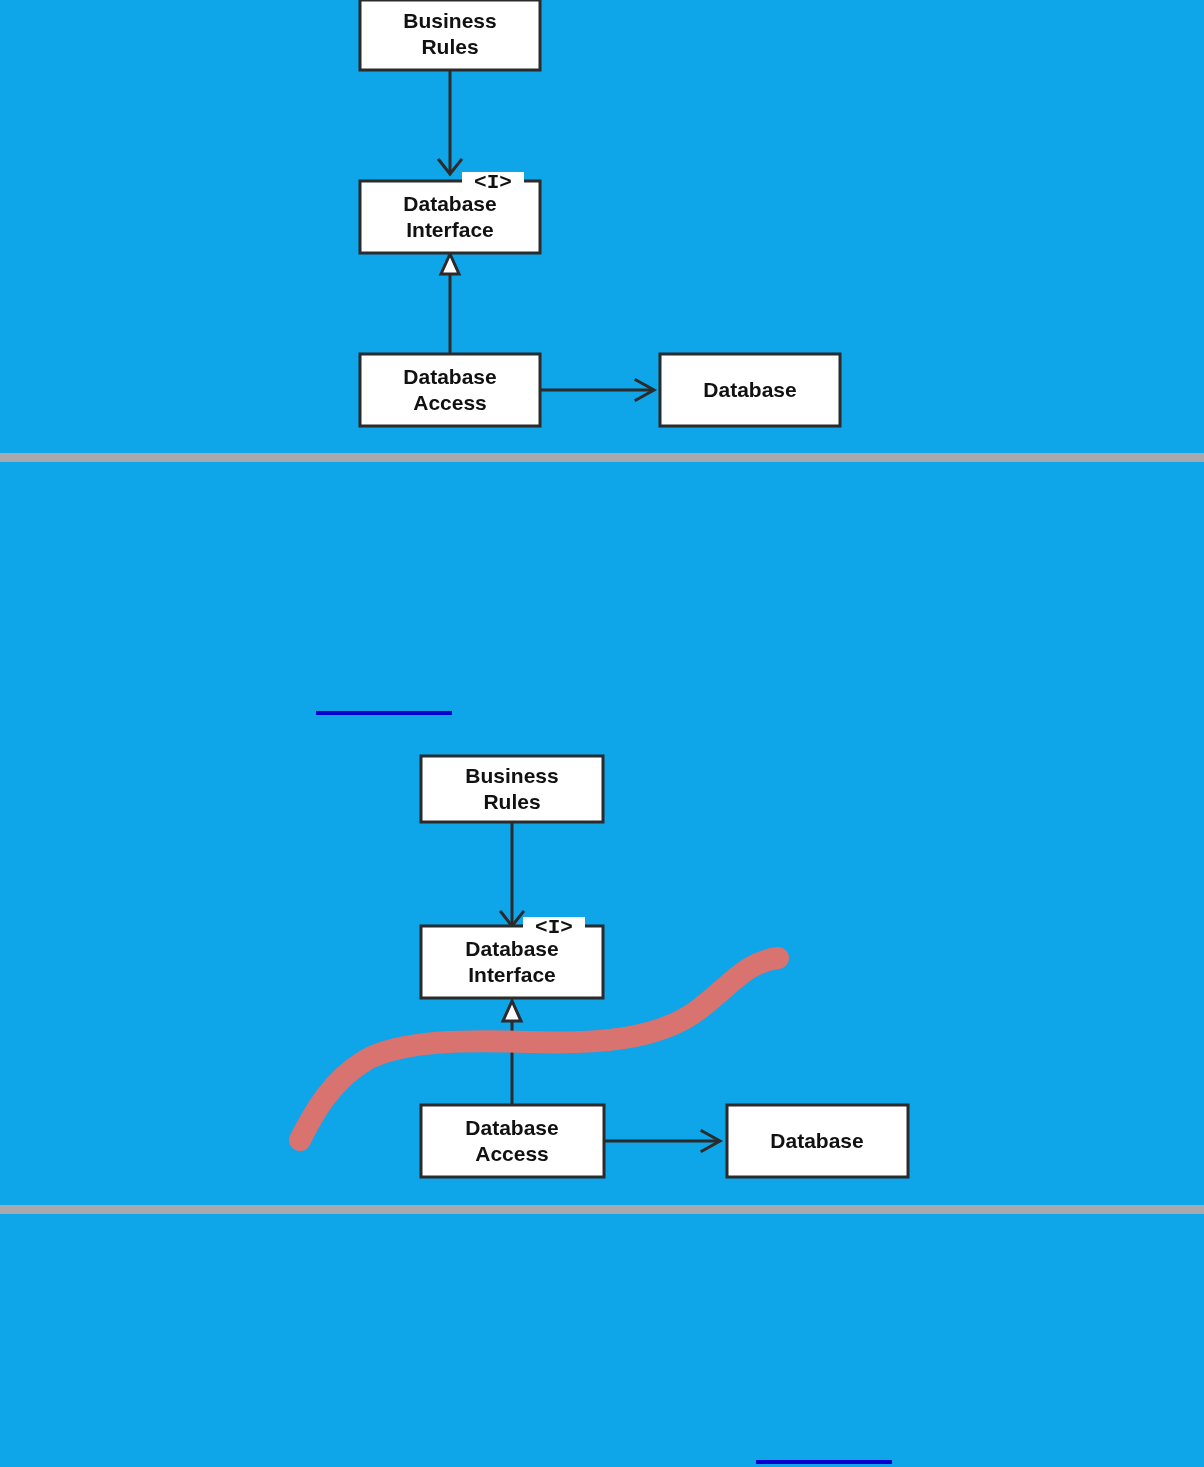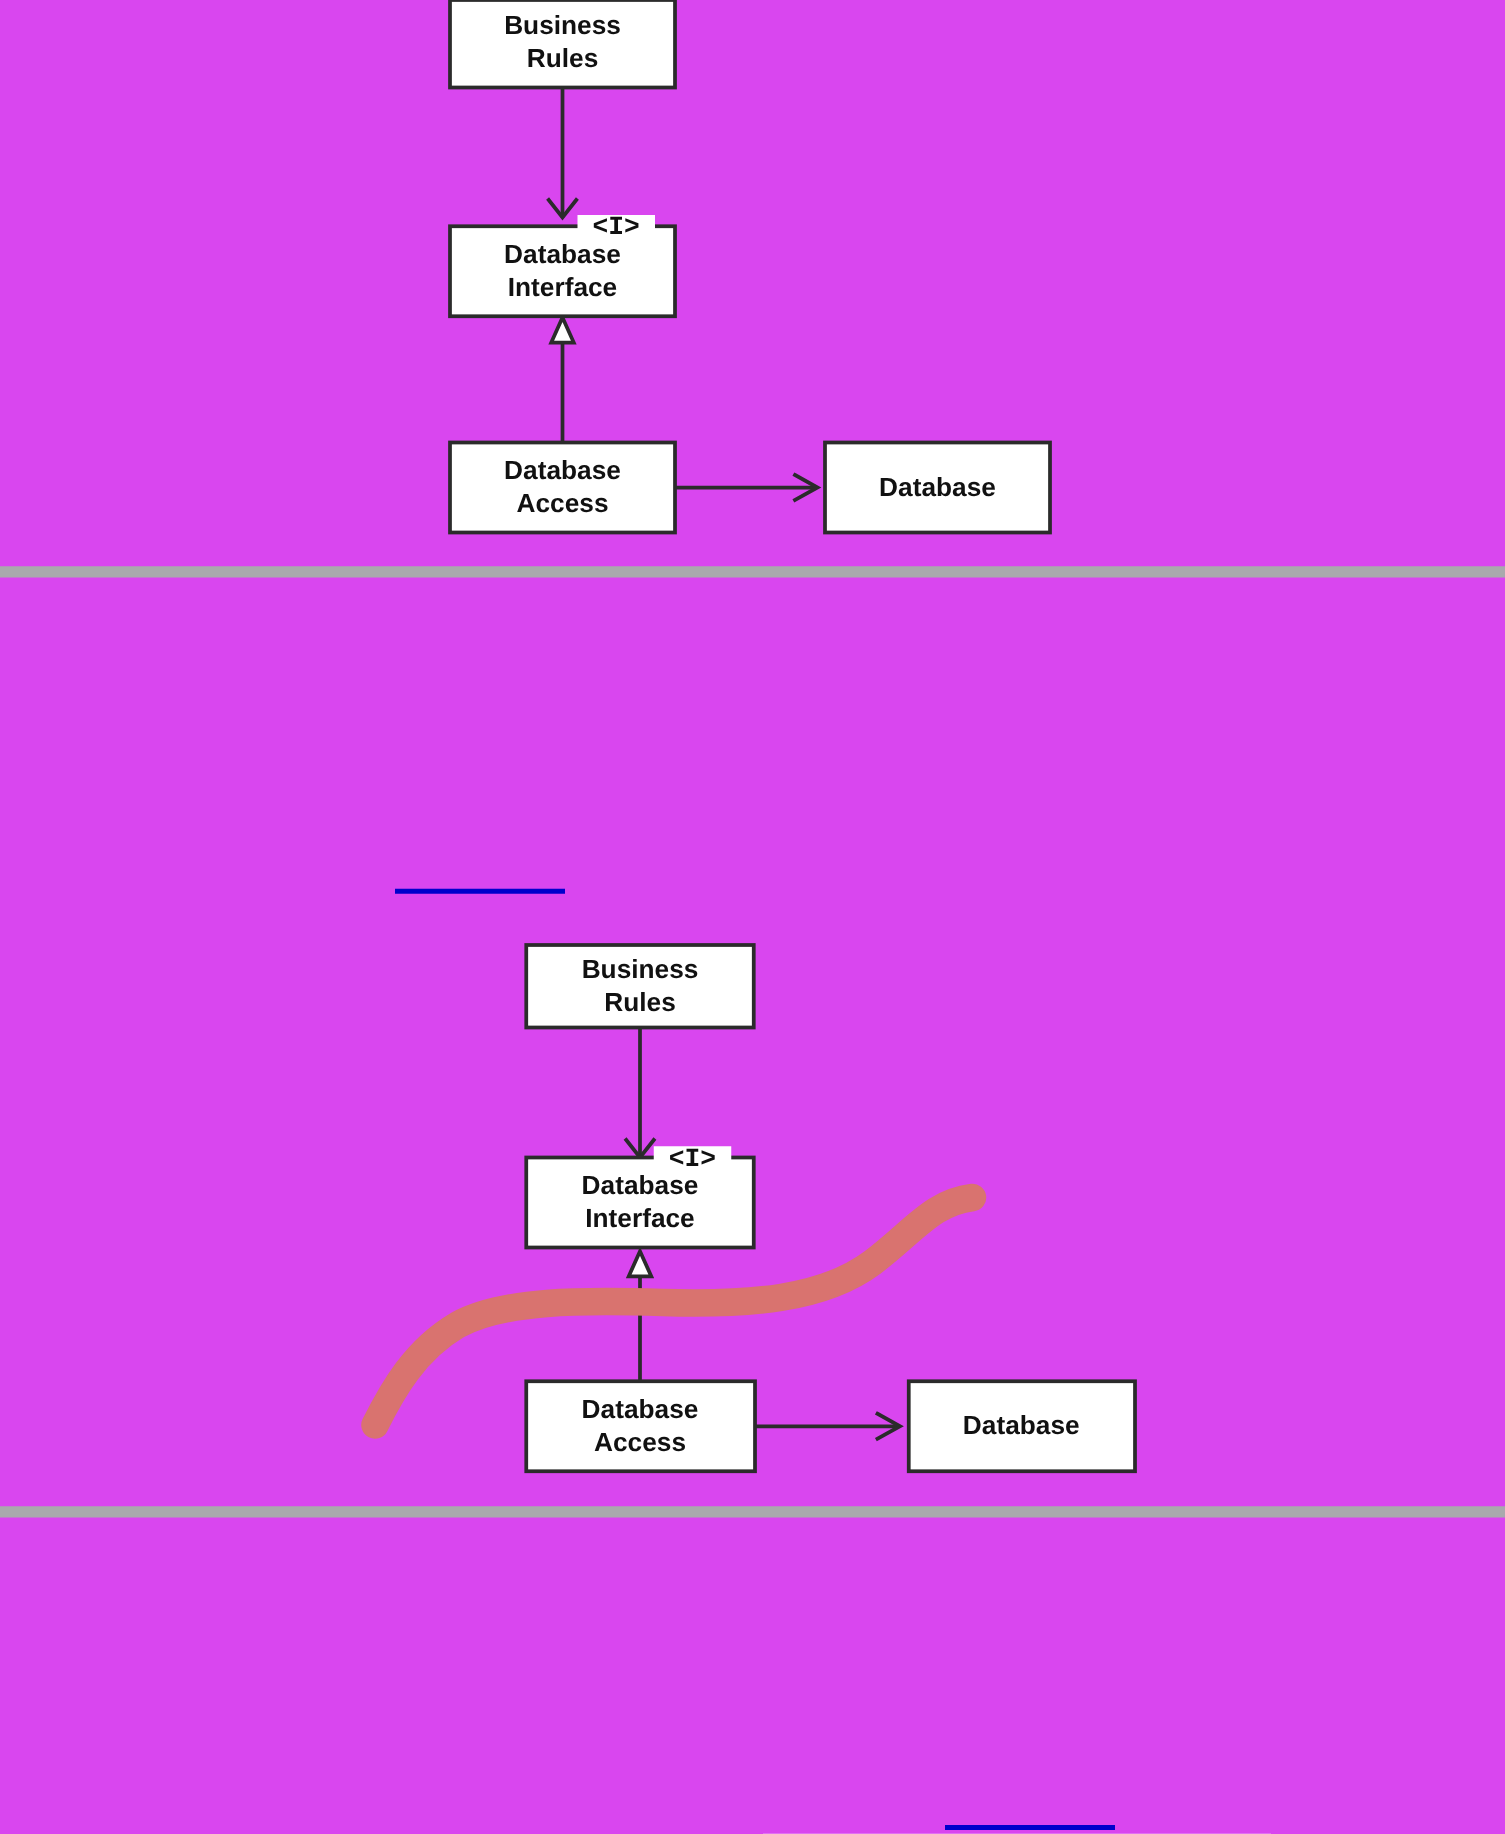--- a/index.html
+++ b/index.html
@@ -14,21 +14,21 @@
     position: relative;
     overflow: hidden;
     font-family: "Liberation Sans", "DejaVu Sans", sans-serif;
   }
 
   .page {
     position: absolute;
     inset: 0;
     width: 1204px;
     height: 1467px;
-    background: #d946ef;
+    background: #0ea5e9;
   }
 
   
   .figure {
     position: absolute;
   }
   .figure svg {
     display: block;
   }
 

